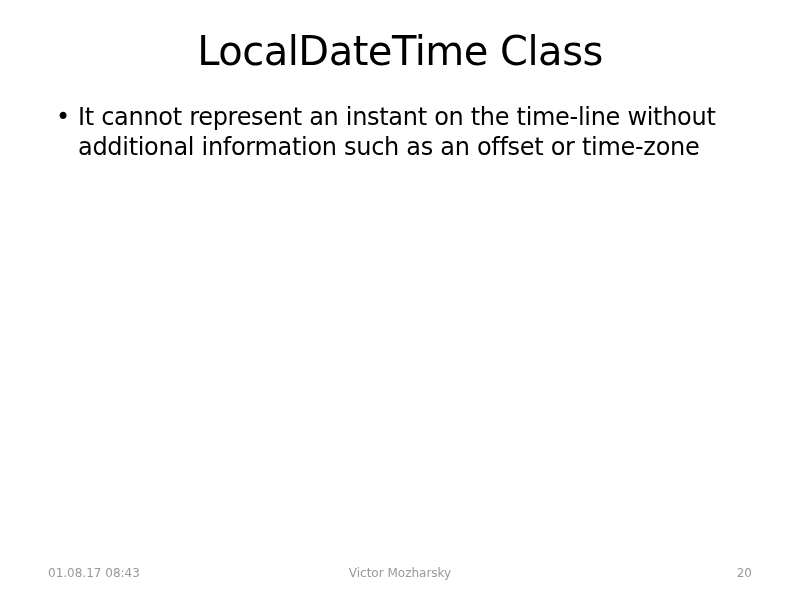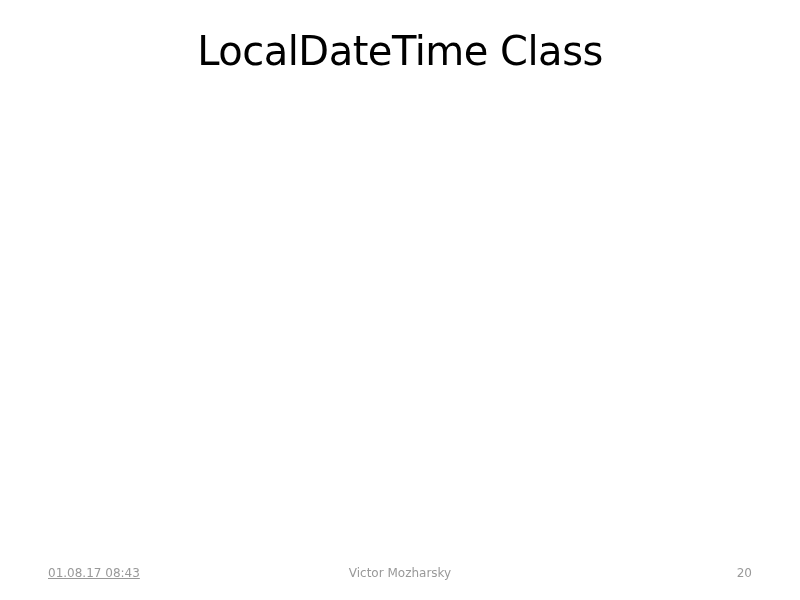--- a/index.html
+++ b/index.html
@@ -63,37 +63,37 @@
       width: 100%;
       padding: 0 48px;
       display: flex;
       justify-content: space-between;
       align-items: center;
       font-size: 12px;
       color: #999999;
     }
     .footer-left {
       text-align: right;
-      text-decoration: underline;
     }
     .footer-center {
       position: absolute;
       left: 50%;
       transform: translateX(-50%);
       text-align: right;
     }
     .footer-right {
       text-align: center;
     }
   </style>
 </head>
 <body>
 
 <div class="slide">
   <h1 class="title">LocalDateTime Class</h1>
   <ul class="bullets">
+    <li><span class="text-normal">It cannot represent an instant on the time-line without additional information such as an offset or time-zone</span></li>
   </ul>
   <div class="footer">
     <span class="footer-left">01.08.17 08:43</span>
     <span class="footer-center">Victor Mozharsky</span>
     <span class="footer-right">20</span>
   </div>
 </div>
 
 </body></html>

